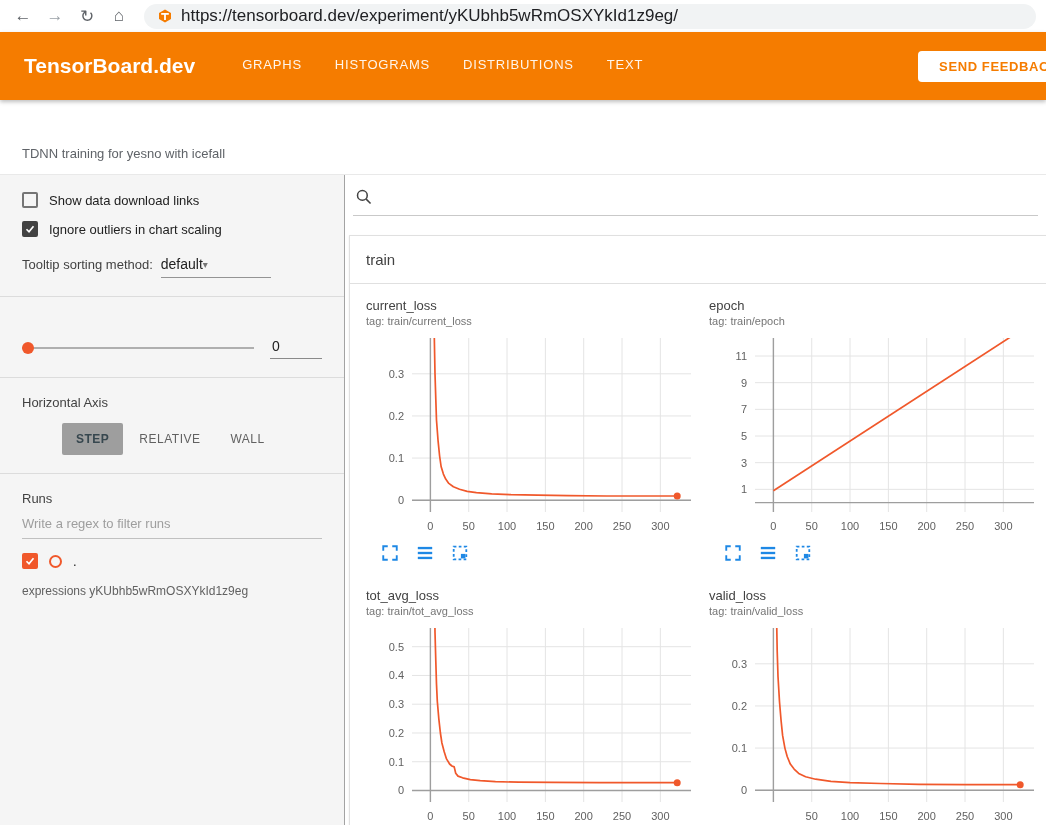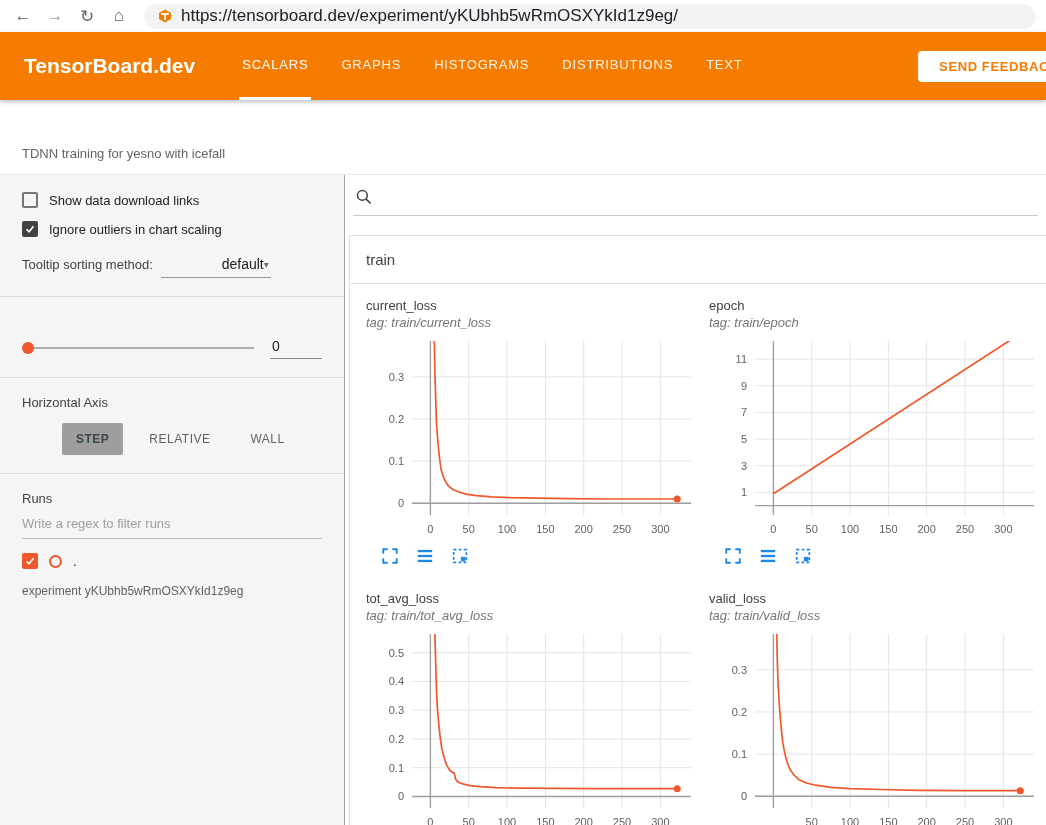--- a/index.html
+++ b/index.html
@@ -36,30 +36,30 @@
   .sidebar { width: 345px; min-width: 345px; background: #f5f5f5; border-right: 1px solid #a3a3a3; overflow: hidden; }
   .section { padding: 17px 22px 18px; }
   .section.divided { border-bottom: 1px solid #dcdcdc; }
   .chk-row { display: flex; align-items: center; gap: 11px; margin-bottom: 13px; font-size: 13px; color: #212121; }
   .checkbox { width: 16px; height: 16px; border: 2px solid #757575; border-radius: 2px; background: transparent;
               display: inline-flex; align-items: center; justify-content: center; cursor: pointer; flex: none; }
   .checkbox.checked-dark { background: #424242; border-color: #424242; }
   .checkbox.checked-run { background: var(--run); border-color: var(--run); }
   .tooltip-row { display: flex; align-items: baseline; margin-top: 18px; font-size: 13px; color: #424242; }
   .select { margin-left: 8px; width: 110px; border-bottom: 1px solid #949494; font-size: 14px; color: #212121;
-            padding: 1px 2px 5px 0; display: flex; justify-content: flex-end; align-items: center; cursor: pointer; }
+            padding: 1px 2px 5px 0; display: flex; justify-content: flex-start; align-items: center; cursor: pointer; }
   .select .chev { color: #757575; font-size: 10px; }
   .sec-label { font-size: 13px; color: #424242; }
   .slider-row { display: flex; align-items: center; gap: 16px; margin-top: 22px; }
   .slider { position: relative; flex: 1; height: 14px; cursor: pointer; }
   .slider-track { position: absolute; top: 6px; left: 0; right: 0; height: 2px; background: #afafaf; }
   .slider-thumb { position: absolute; left: 0; top: 1px; width: 12px; height: 12px; border-radius: 50%; background: var(--run); }
   .smooth-value { width: 52px; border: none; border-bottom: 1px solid #8a8a8a; font-size: 14px; color: #212121;
                   padding: 2px 0 4px 2px; background: transparent; font-family: inherit; }
-  .axis-row { display: flex; align-items: center; gap: 12px; margin-top: 13px; padding-left: 40px; }
+  .axis-row { display: flex; align-items: center; gap: 2px; margin-top: 13px; padding-left: 40px; }
   .axis-btn { font-size: 12px; letter-spacing: .5px; color: #616161; padding: 9px 14px; border-radius: 2px;
               background: transparent; border: none; cursor: pointer; font-family: inherit; }
   .axis-btn.active { background: #9e9e9e; color: #37474f; font-weight: 600; }
   .runs-input { width: 100%; border: none; border-bottom: 1px solid #c0c0c0; background: transparent;
                 font-size: 13px; padding: 10px 0 7px; color: #212121; outline: none; font-family: inherit; }
   .runs-input::placeholder { color: #9e9e9e; }
   .run-row { display: flex; align-items: center; gap: 11px; margin: 14px 0 10px; }
   .swatch { width: 13px; height: 13px; border: 2px solid var(--run); border-radius: 50%; flex: none; cursor: pointer; }
   .run-name { font-size: 13px; color: #212121; }
   .toggle-btn { display: block; width: calc(100% - 10px); margin: 4px auto 0; background: #e2e2e2; border: none;
@@ -69,21 +69,21 @@
   
   .main { flex: 1; overflow: hidden; background: #fff; }
   .filter-row { display: flex; align-items: center; gap: 9px; margin: 13px 8px 0 8px;
                 border-bottom: 1px solid #c9c9c9; padding: 0 2px 9px; }
   .filter-input { flex: 1; border: none; outline: none; font-size: 15px; color: #212121; background: transparent; font-family: inherit; }
   .filter-input::placeholder { color: #757575; }
   .card { margin: 19px 0 0 4px; width: 764px; background: #fff; border: 1px solid #e0e0e0; box-shadow: 0 1px 2px rgba(0,0,0,.08); }
   .card-header { padding: 15px 16px; border-bottom: 1px solid #e0e0e0; font-size: 15px; color: #424242; cursor: pointer; }
   .charts { display: grid; grid-template-columns: 335px 335px; column-gap: 8px; row-gap: 24px; padding: 14px 16px 20px; }
   .chart-title { font-size: 13px; color: #424242; }
-  .chart-tag { font-size: 13px; color: #757575; margin: 2px 0 5px; font-style: italic; }
+  .chart-tag { font-size: 11px; color: #757575; margin: 2px 0 5px; }
   .chart-plot { width: 335px; height: 206px; }
   .chart-plot svg text { font-family: "Liberation Sans", sans-serif; }
   .chart-icons { display: flex; gap: 15px; margin: 6px 0 0 14px; }
   .icon-btn { width: 20px; height: 20px; border: none; background: none; padding: 0; cursor: pointer; }
 </style>
 </head>
 <body style="--orange: #f57c00; --run: #f0582b; --blue: #1e88e5;">
 
 <div class="browser-bar">
   <button class="nav-btn">←</button>
@@ -96,21 +96,20 @@
       <rect x="6.1" y="4" width="1.8" height="7" fill="#fff"></rect>
       <rect x="3.2" y="4" width="7.6" height="1.8" fill="#fff"></rect>
     </svg>
     <span class="addr-text">https://tensorboard.dev/experiment/yKUbhb5wRmOSXYkId1z9eg/</span>
   </div>
 </div>
 
 <div class="app-header">
   <div class="brand">TensorBoard.dev</div>
   <div class="tabs">
-    <div class="tab active">SCALARS</div>
     <div class="tab">GRAPHS</div>
     <div class="tab">HISTOGRAMS</div>
     <div class="tab">DISTRIBUTIONS</div>
     <div class="tab">TEXT</div>
   </div>
   <button class="feedback-btn">SEND FEEDBACK</button>
 </div>
 
 <div class="subheader">
   <span class="subtitle">TDNN training for yesno with icefall</span>
@@ -165,21 +164,21 @@
       <input class="runs-input" placeholder="Write a regex to filter runs" style="">
       <div class="run-row">
         <span class="checkbox checked-run">
           <svg width="12" height="12" viewBox="0 0 24 24">
               <path d="M5 12.5l5 5 9-11" stroke="#fff" stroke-width="3.4" fill="none"></path>
             </svg>
         </span>
         <span class="swatch"></span>
         <span class="run-name">.</span>
       </div>
-      <div class="exp-id">experiment yKUbhb5wRmOSXYkId1z9eg</div>
+      <div class="exp-id">expressions yKUbhb5wRmOSXYkId1z9eg</div>
     </div>
   </div>
 
   <div class="main">
     <div class="filter-row">
       <svg width="18" height="18" viewBox="0 0 20 20">
         <circle cx="8.2" cy="8.2" r="5.4" stroke="#424242" stroke-width="1.7" fill="none"></circle>
         <line x1="12.4" y1="12.4" x2="17.3" y2="17.3" stroke="#424242" stroke-width="1.7"></line>
       </svg>
     </div>

